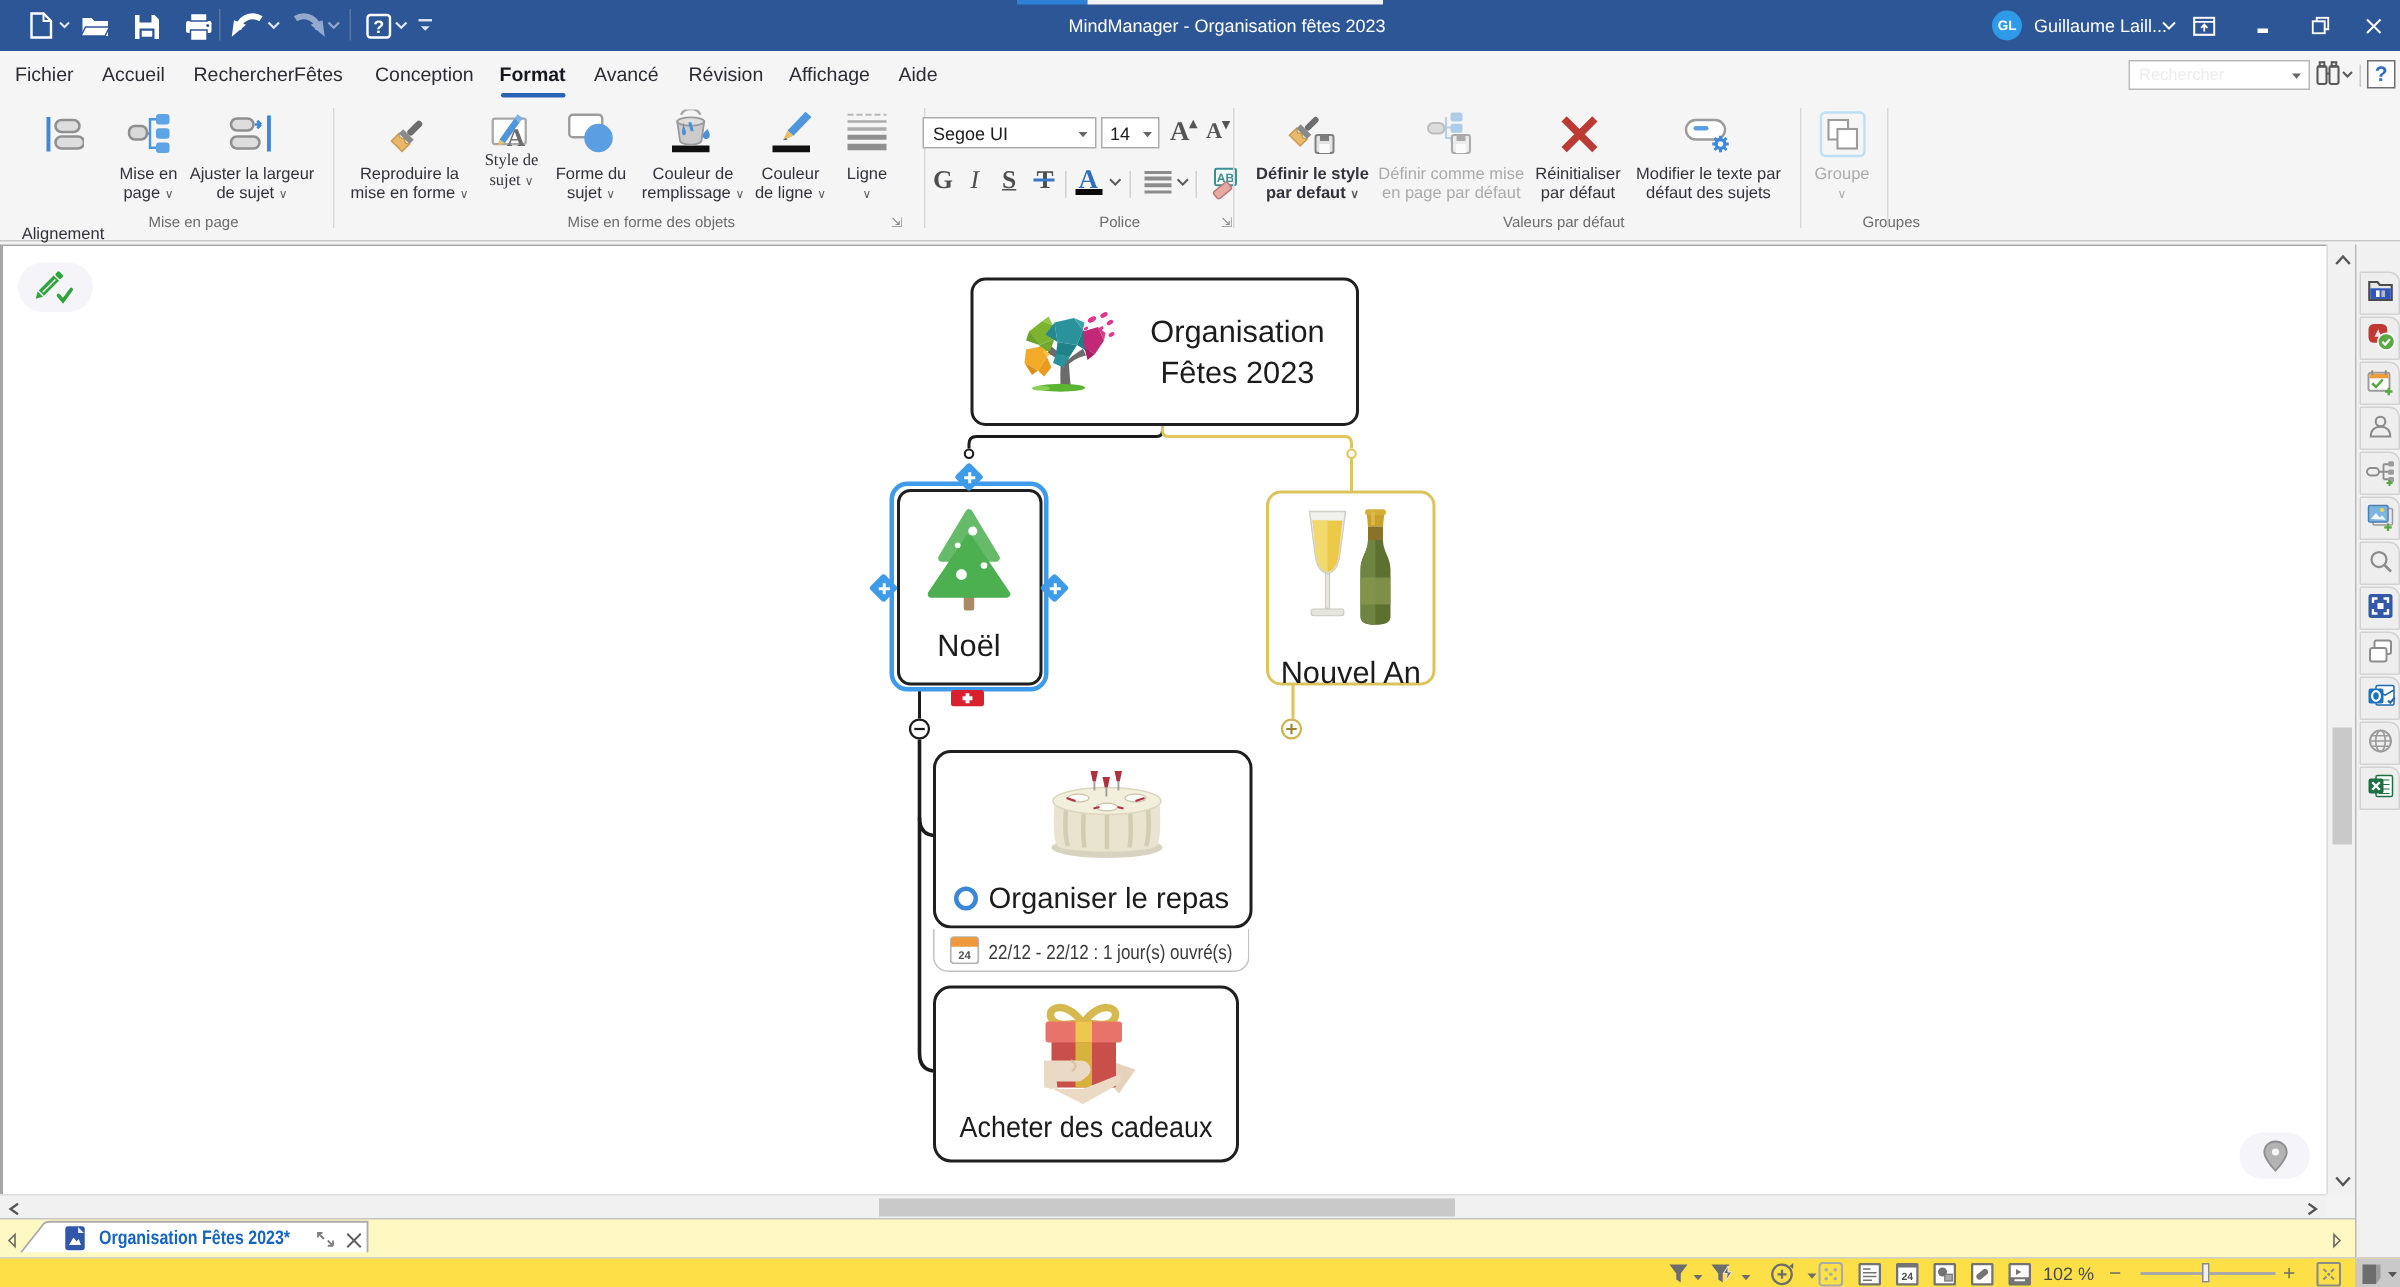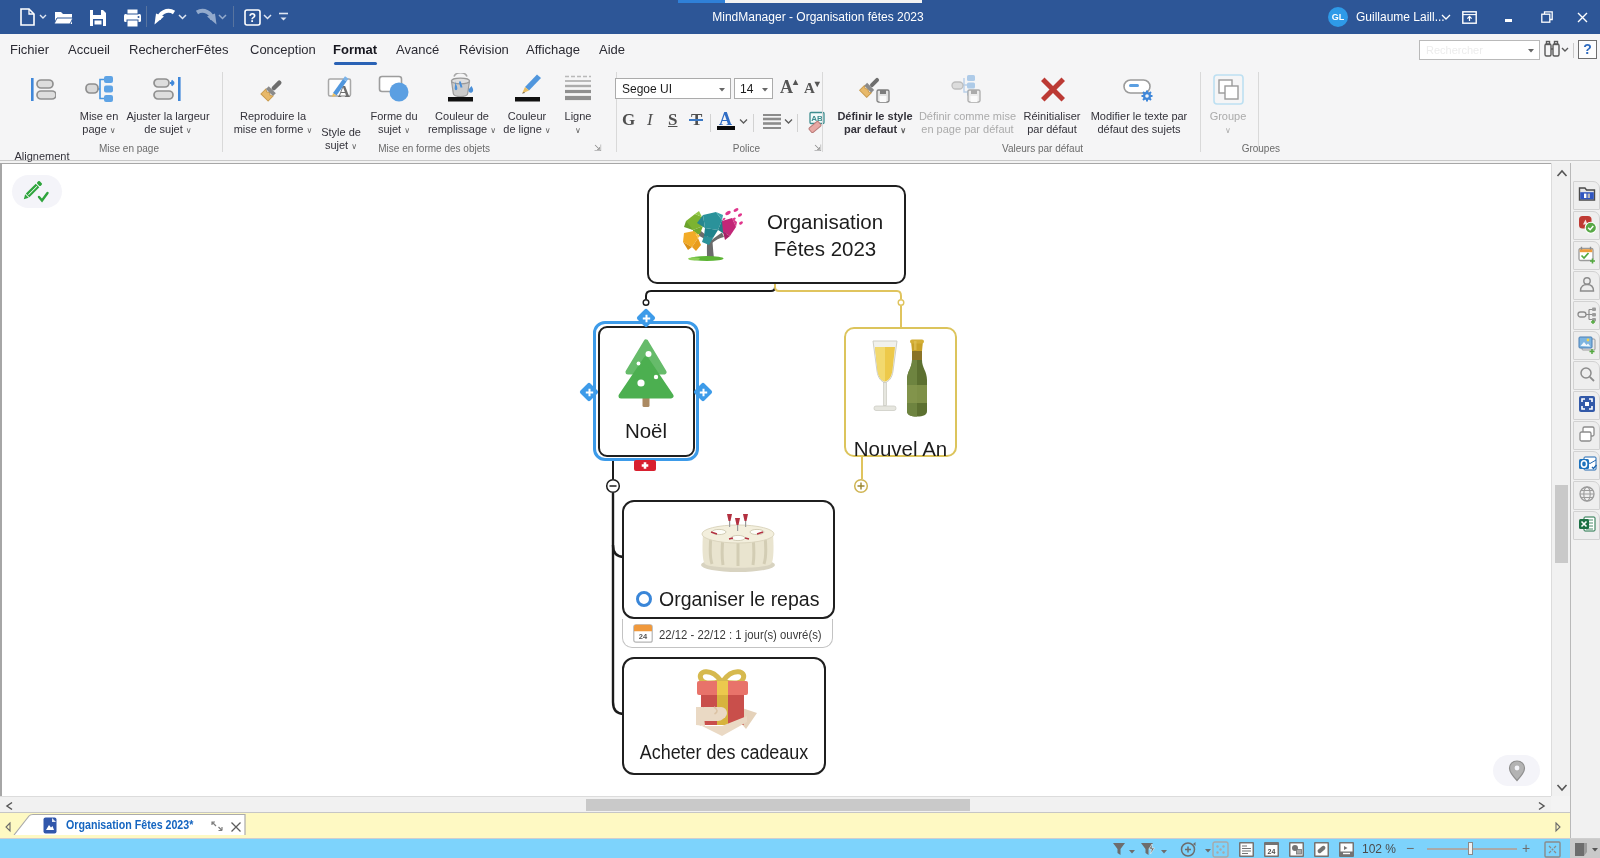--- a/index.html
+++ b/index.html
@@ -35,21 +35,21 @@
 #vthumb { position:absolute; left:3px; top:322px; width:13px; height:78px; background:#c9c9c9; }
 #sidepanel { position:absolute; left:1570px; top:163px; width:30px; height:695px; background:#f1f1f1; border-left:1px solid #b9b9b9; }
 .side-tile { position:absolute; left:2px; width:27px; height:29px; background:#eeeeee; border:1px solid #d2d2d2; border-radius:1px 7px 1px 1px; }
 #hscroll { position:absolute; left:0; top:796px; width:1551px; height:16px; background:#f1f1f1; border-top:1px solid #dcdcdc; }
 #hthumb { position:absolute; left:586px; top:2px; width:384px; height:12px; background:#c9c9c9; }
 
 
 #tabbar { position:absolute; left:0; top:812px; width:1570px; height:26px; background:#fef9c3; border-top:1px solid #c6c6c6; }
 
 
-#statusbar { position:absolute; left:0; top:838px; width:1600px; height:20px; background:#7dd3fc; border-top:1px solid #cfcfcf; font-size:12px; color:#4b4b4b; }
+#statusbar { position:absolute; left:0; top:838px; width:1600px; height:20px; background:#fde047; border-top:1px solid #cfcfcf; font-size:12px; color:#4b4b4b; }
 </style>
 </head>
 <body>
 <div id="app">
   <div id="titlebar">
     <div id="title-text">MindManager - Organisation fêtes 2023</div>
     <div class="abs" style="left:678px;top:0;width:47px;height:2.5px;background:#2f80d8;"></div>
     <div class="abs" style="left:725px;top:0;width:197px;height:2.5px;background:#f2f2f2;"></div>
     <svg class="abs" style="left:0;top:0;" width="300" height="34" viewBox="0 0 300 34">
 
@@ -175,21 +175,21 @@
       </g>
     </svg>
     <div class="rib-btn-label" style="left:229px;top:44px;width:88px;">Reproduire la<br>mise en forme <span class="rib-chev">∨</span></div>
     <svg class="abs" style="left:327px;top:9px;" width="29" height="28" viewBox="0 0 29 28">
       <rect x="1.5" y="4" width="22" height="17" rx="1.5" fill="#fdfdfd" stroke="#a8a8a8" stroke-width="1.5"></rect>
       <text x="17" y="22" font-size="17" font-weight="bold" fill="#6d6d6d" text-anchor="middle" font-family="Liberation Serif">A</text>
       <path d="M6 18 L16 4 l3.5 2.5 L9.5 20.5 z" fill="#5096dd"></path>
       <path d="M6 18 l3.5 2.5 L5 22 z" fill="#e9bd62"></path>
       <path d="M16 4 l2 -2.8 l3.5 2.5 l-2 2.8 z" fill="#7bb3e8"></path>
     </svg>
-    <div class="rib-btn-label" style="left:311px;top:60px;width:60px;">Style de<br>sujet <span class="rib-chev">∨</span></div>
+    <div class="rib-btn-label" style="left:311px;top:35px;width:60px;font-family:Liberation Serif, serif;">Style de<br>sujet <span class="rib-chev">∨</span></div>
     <svg class="abs" style="left:378px;top:9px;" width="33" height="28" viewBox="0 0 33 28">
       <rect x="1.5" y="1.5" width="22" height="15" rx="2.5" fill="#fff" stroke="#9d9d9d" stroke-width="1.6"></rect>
       <circle cx="21" cy="17" r="9.5" fill="#5b9fe2"></circle>
     </svg>
     <div class="rib-btn-label" style="left:364px;top:44px;width:60px;">Forme du<br>sujet <span class="rib-chev">∨</span></div>
     <svg class="abs" style="left:444px;top:7px;" width="33" height="32" viewBox="0 0 33 32">
       <rect x="4" y="24" width="25" height="4.5" fill="#101010"></rect>
       <path d="M10 3.5 a7 6 0 0 1 13 0" fill="none" stroke="#a8a8a8" stroke-width="1.7"></path>
       <path d="M7.5 8 h18 l-1.8 12.5 a7.2 3 0 0 1 -14.4 0 z" fill="#cbcbcb" stroke="#9a9a9a" stroke-width="1.2"></path>
       <ellipse cx="16.5" cy="8" rx="9" ry="2.8" fill="#dedede" stroke="#9a9a9a" stroke-width="1.2"></ellipse>

